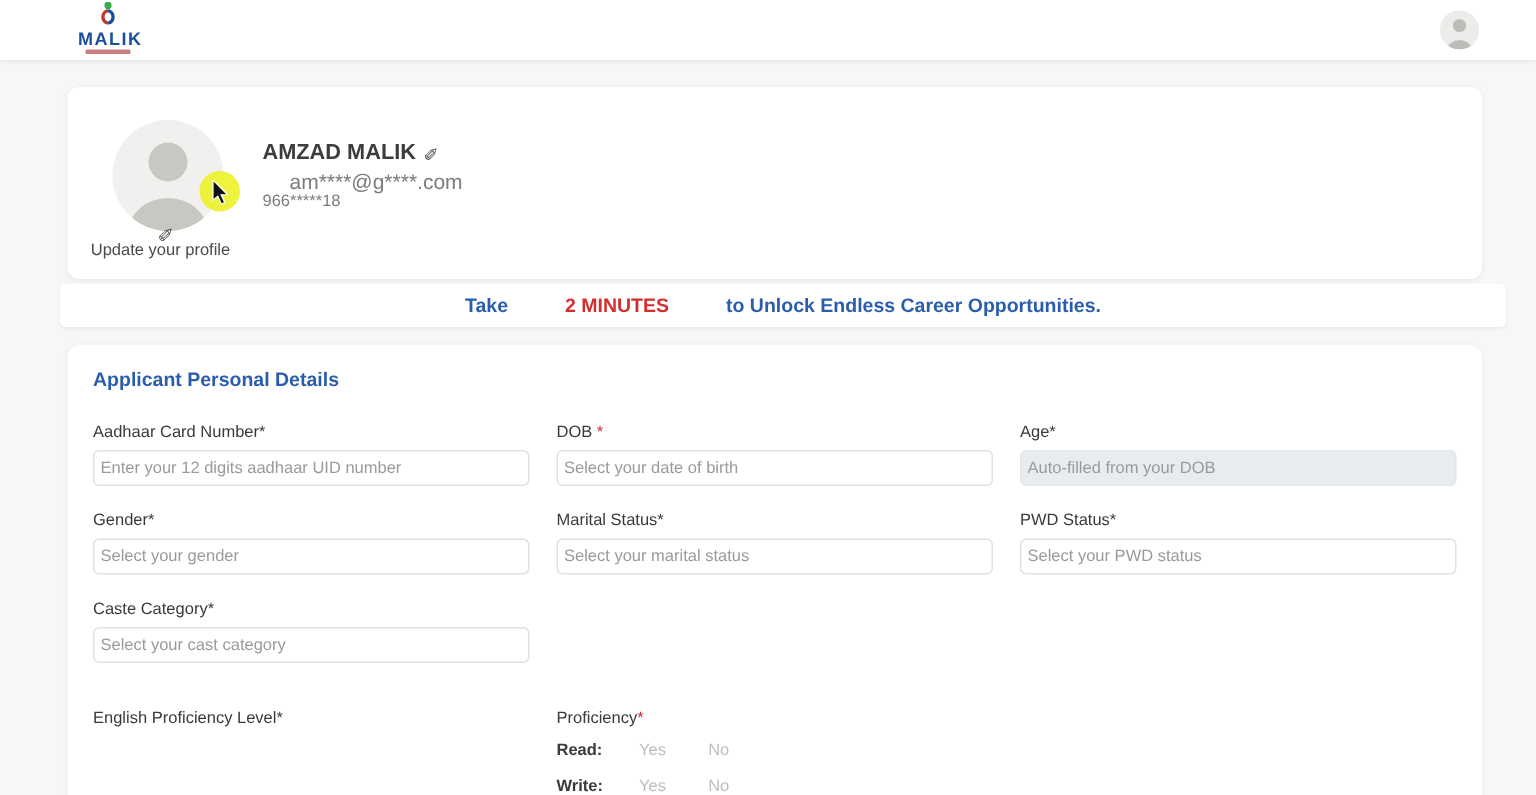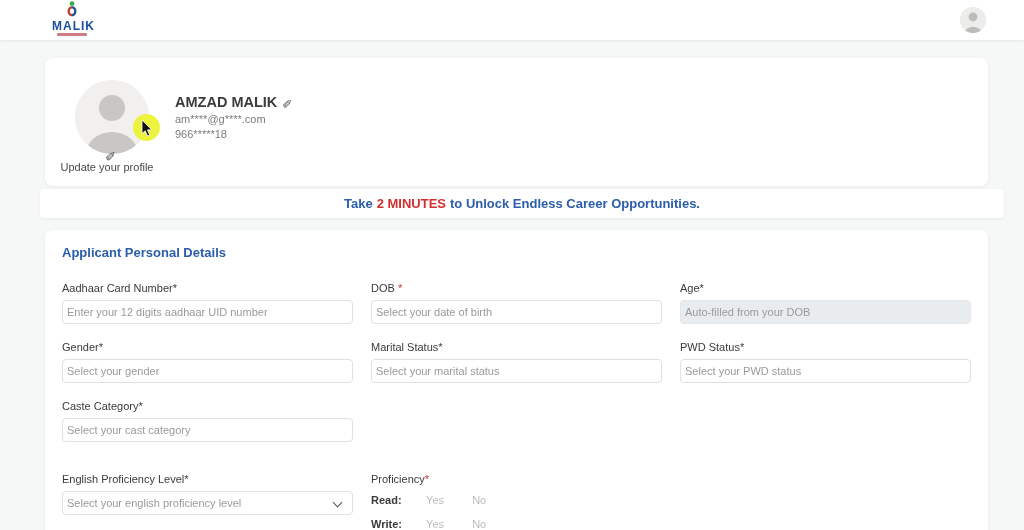--- a/index.html
+++ b/index.html
@@ -29,41 +29,41 @@
   
   .card {
     position:absolute; background:#fff; border-radius:8px;
     box-shadow:0 1px 4px rgba(0,0,0,.06);
   }
   .profile-card { left:45px; top:58px; width:943px; height:128px; }
   .banner {
     position:absolute; left:40px; top:189px; width:964px; height:29px;
     background:#fff; border-radius:4px; box-shadow:0 1px 3px rgba(0,0,0,.06);
     display:flex; align-items:center; justify-content:center;
-    font-size:13px; font-weight:bold;
+    font-size:13px; font-weight:bold;gap:34px;
   }
   .banner .blue { color:#2a5dab; }
   .banner .red  { color:#d32f2f; margin:0 4px; }
   .form-card { left:45px; top:230px; width:943px; height:310px; border-radius:8px 8px 0 0; }
 
   
   .big-avatar {
     position:absolute; left:30px; top:22px; width:74px; height:74px;
     border-radius:50%; overflow:hidden; background:#f1f0ee; cursor:pointer;
   }
   .cursor-highlight {
     position:absolute; left:88px; top:56px; width:27px; height:27px;
     border-radius:50%; background:#edf22e; opacity:.92;
   }
   .cursor-arrow { position:absolute; left:96px; top:62px; }
   .avatar-edit { position:absolute; left:60px; top:90px; font-size:13px; color:#4a4a4a; cursor:pointer; transform:scaleY(-1); }
   .update-label { position:absolute; left:8px; top:103px; width:108px; text-align:center; font-size:11px; color:#4a4a4a; cursor:pointer; }
   .profile-name { position:absolute; left:130px; top:36px; font-size:14.5px; font-weight:bold; color:#3c3c3c; }
   .name-edit { font-size:12px; font-weight:normal; color:#4a4a4a; margin-left:5px; display:inline-block; transform:scaleY(-1); cursor:pointer; }
-  .profile-email { position:absolute; left:130px; top:55px; font-size:11px; color:#7c7c7c; }
+  .profile-email { position:absolute; left:148px; top:55px; font-size:14px; color:#7c7c7c; }
   .profile-phone { position:absolute; left:130px; top:70px; font-size:11px; color:#7c7c7c; }
 
   
   .form-inner { padding:15px 17px; }
   .section-title { font-size:13px; font-weight:bold; color:#2a5dab; }
   .grid {
     display:grid; grid-template-columns:repeat(3,1fr);
     column-gap:18px; row-gap:17px; margin-top:22px;
   }
   .grid.second { margin-top:31px; }
@@ -173,24 +173,20 @@
           <label>Caste Category*</label>
           <input type="text" placeholder="Select your cast category" style="">
         </div>
         <div></div>
         <div></div>
       </div>
 
       <div class="grid second">
         <div class="field">
           <label>English Proficiency Level*</label>
-          <div class="select-wrap">
-            <input type="text" placeholder="Select your english proficiency level" style="">
-            <span class="chevron-down-icon"></span>
-          </div>
         </div>
 
         <div class="field">
           <label><span>Proficiency</span><span class="red-star">*</span></label>
           <div class="prof-row">
             <span class="prof-name">Read:</span>
             <span class="prof-opt">Yes</span>
             <span class="prof-opt">No</span>
           </div>
           <div class="prof-row">

